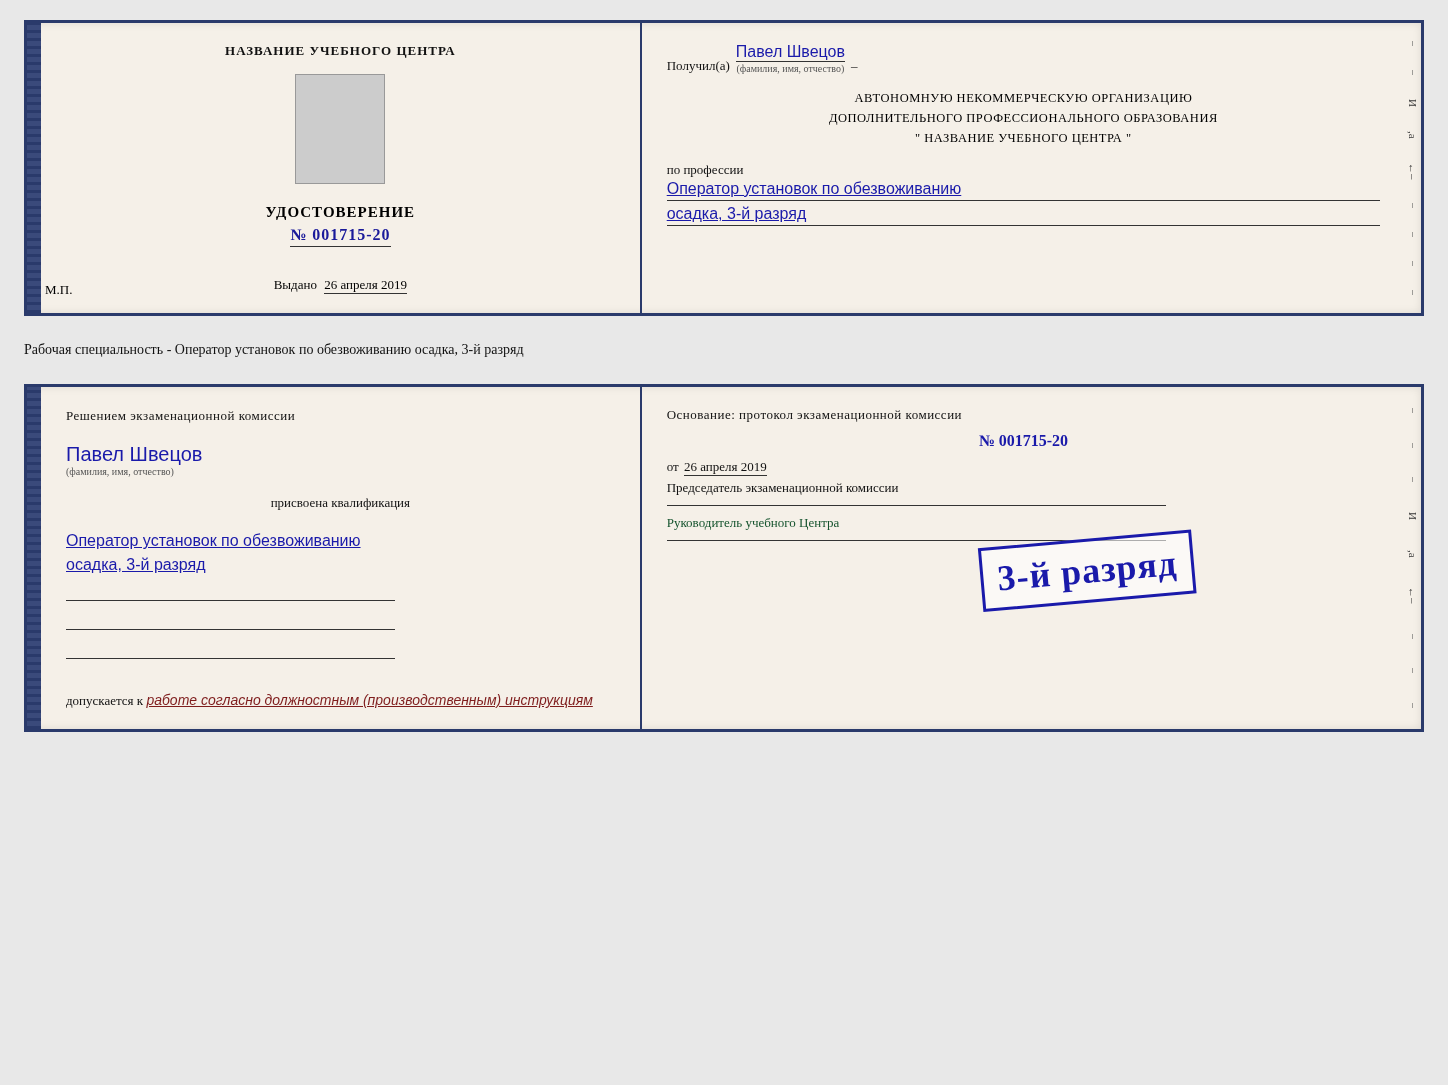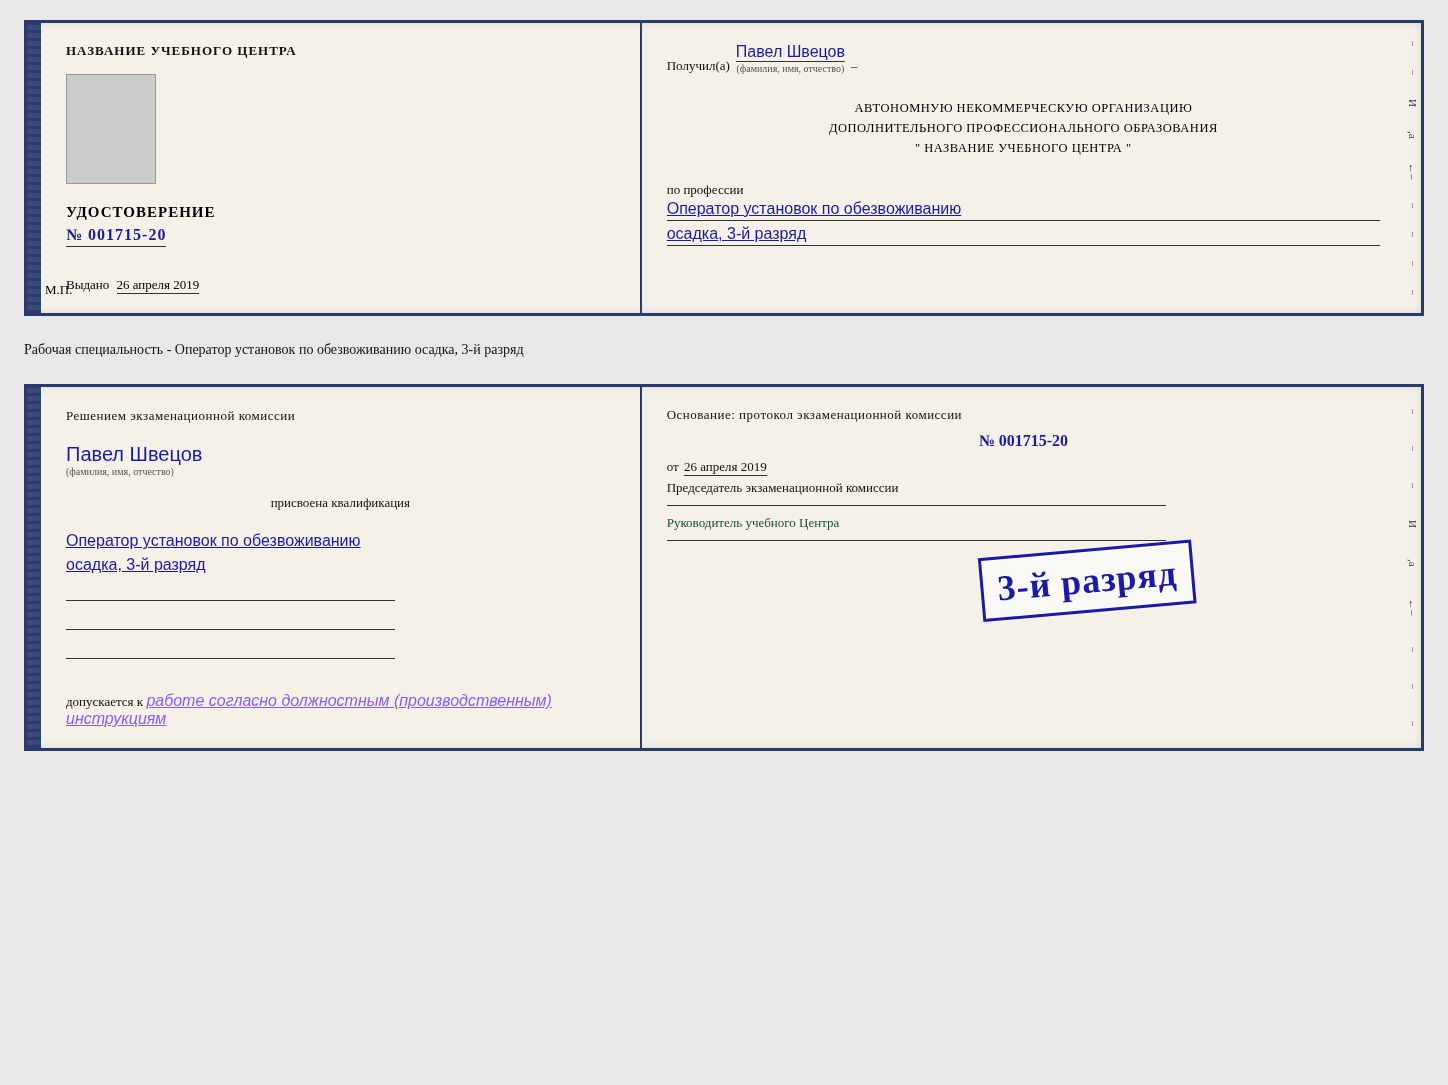--- a/index.html
+++ b/index.html
@@ -39,21 +39,21 @@
       );
       flex-shrink: 0;
     }
 
     .doc-left {
       flex: 1;
       padding: 20px 25px;
       border-right: 2px solid #2a3a6b;
       display: flex;
       flex-direction: column;
-      align-items: flex-start;
+      align-items: center;
       justify-content: center;
       position: relative;
     }
 
     .doc-right {
       flex: 1.3;
       padding: 20px 25px;
       display: flex;
       flex-direction: column;
       gap: 14px;
@@ -138,21 +138,21 @@
       text-align: center;
       display: block;
       margin-top: 2px;
     }
 
     .org-text {
       font-size: 12.5px;
       text-align: center;
       line-height: 1.6;
       letter-spacing: 0.5px;
-      margin: 10px 0;
+      margin: 0 0;
     }
 
     .profession-label {
       font-size: 13px;
       color: #111;
       margin-bottom: 2px;
     }
 
     .profession-value {
       font-family: 'Segoe UI', Arial, sans-serif;
@@ -238,23 +238,23 @@
     }
 
     .admission-text {
       font-size: 13px;
       color: #111;
       margin-top: 10px;
     }
 
     .admission-value {
       font-family: 'Segoe UI', Arial, sans-serif;
-      font-size: 16px;
+      font-size: 14px;
       font-style: italic;
-      color: #8b5cf6;
+      color: #7f1d1d;
       text-decoration: underline;
     }
 
     
     .basis-label {
       font-size: 13px;
       letter-spacing: 0.5px;
       color: #111;
     }
 

